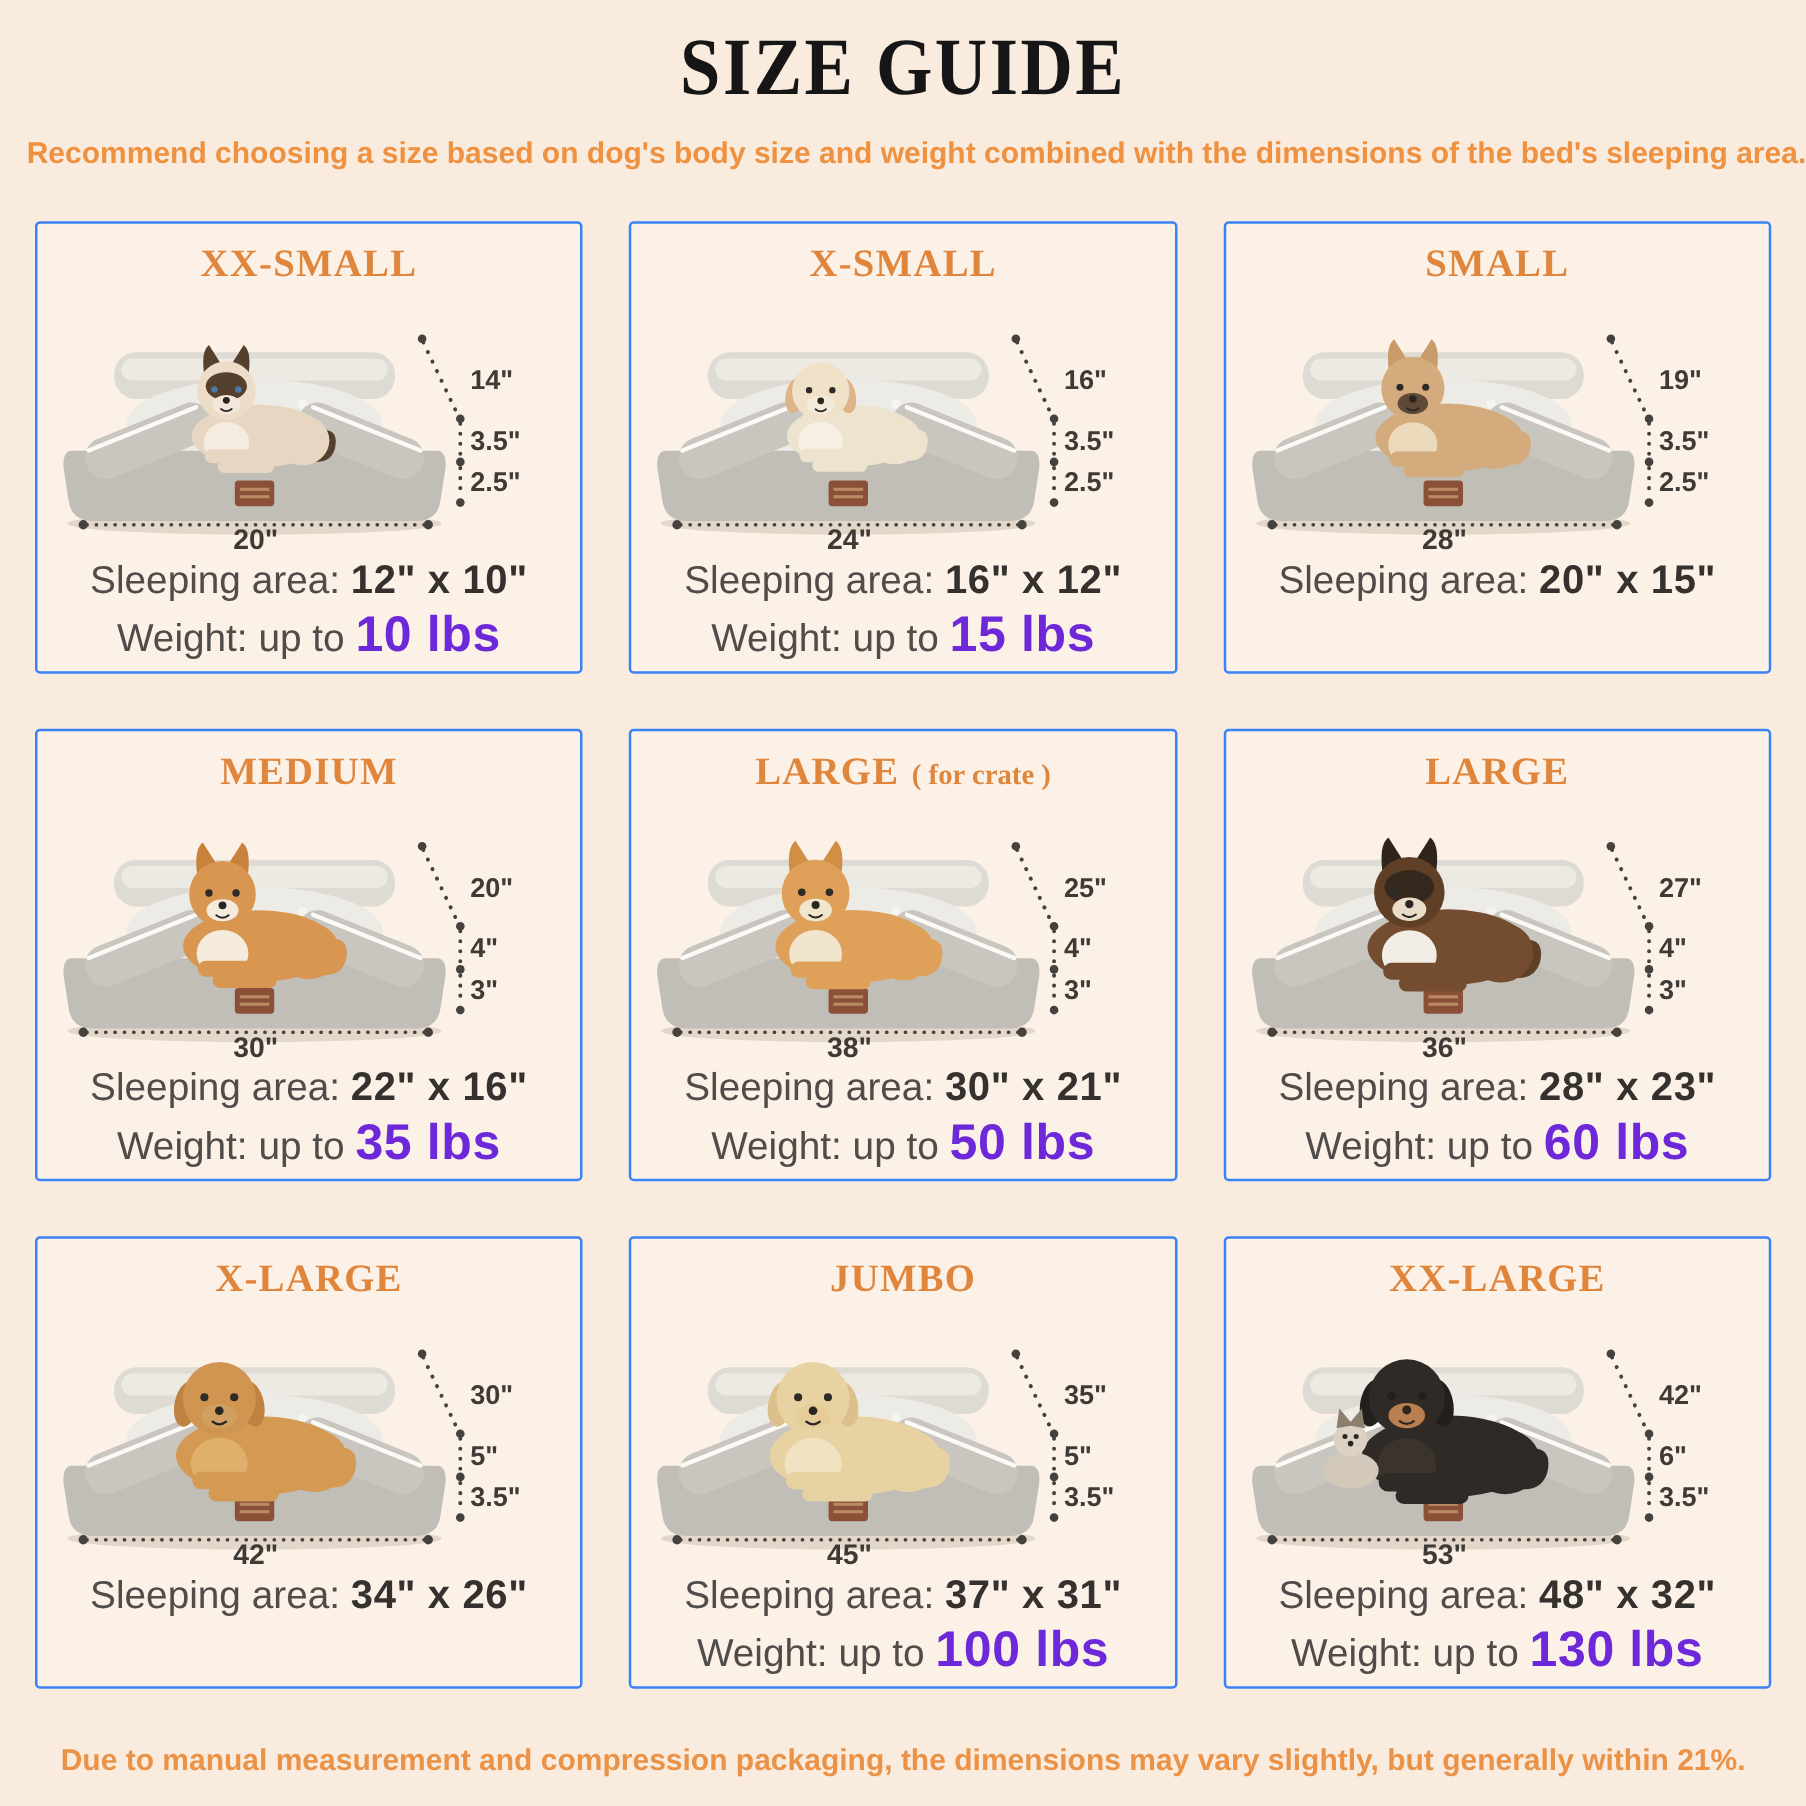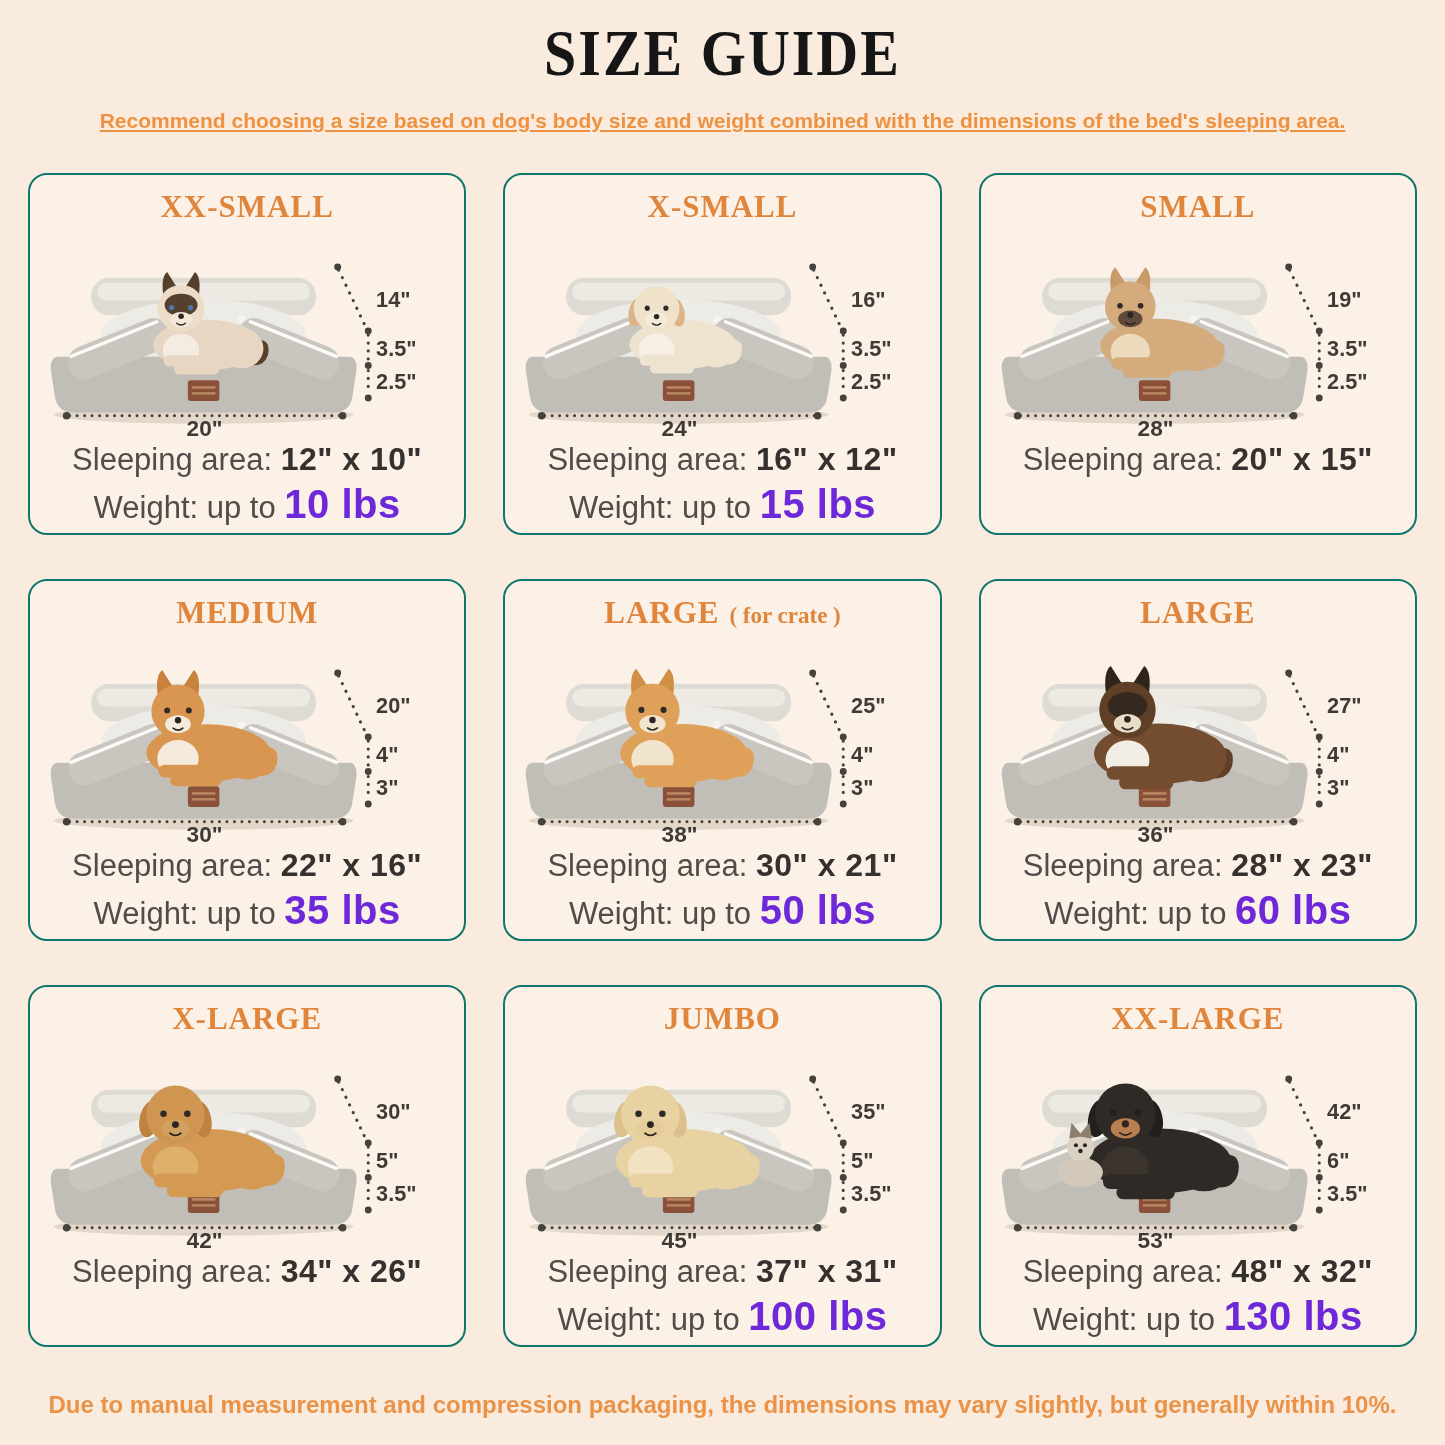--- a/index.html
+++ b/index.html
@@ -16,39 +16,38 @@
     font-family:"Liberation Serif", serif;
     font-weight:bold;
     font-size:58px;
     letter-spacing:2px;
     color:#161616;
     transform:scaleY(1.12);
     transform-origin:top center;
   }
   .subtitle{
     margin-top:28px;
-    text-align:center;
-    font-size:21px;
+    text-align:right;
+    font-size:24px;
     font-weight:bold;
     color:#ee9140;
     letter-spacing:0px;
-    text-decoration:underline;
   }
   .grid{
     display:grid;
     grid-template-columns:repeat(3,1fr);
     column-gap:37px;
     row-gap:44px;
     margin:40px 28px 0 28px;
   }
   .card{
     height:362px;
     background:#fbf1e7;
-    border:2px solid #0f766e;
-    border-radius:19px;
+    border:2px solid #3b82f6;
+    border-radius:4px;
     box-sizing:border-box;
     padding:8px 10px 0 10px;
     display:flex;
     flex-direction:column;
     align-items:center;
   }
   .card-title{
     display:flex;
     align-items:baseline;
     justify-content:center;
@@ -965,14 +964,14 @@
       <span>Sleeping area:</span>
       <b>48" x 32"</b>
     </div>
     <div class="weight-line">
       <span>Weight:</span>
       <span>up to</span>
       <b class="val">130 lbs</b>
     </div>
   </div>
 </div>
-  <div class="disclaimer">Due to manual measurement and compression packaging, the dimensions may vary slightly, but generally within 10%.</div>
+  <div class="disclaimer">Due to manual measurement and compression packaging, the dimensions may vary slightly, but generally within 21%.</div>
 </div>
 
 </body></html>

